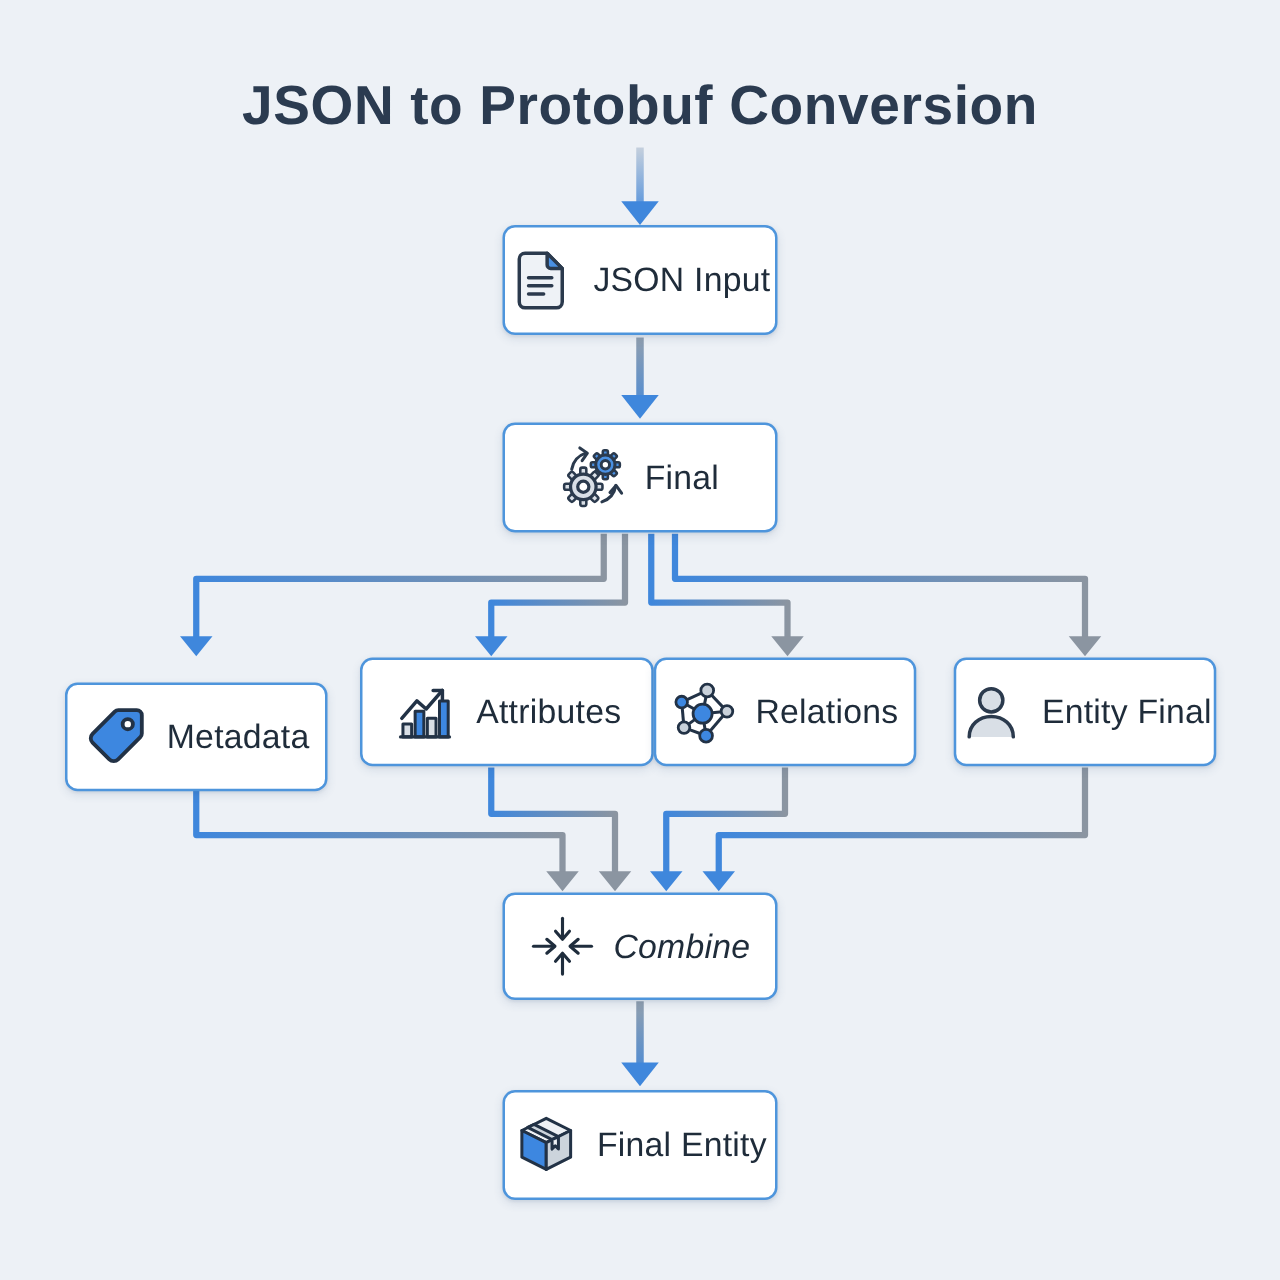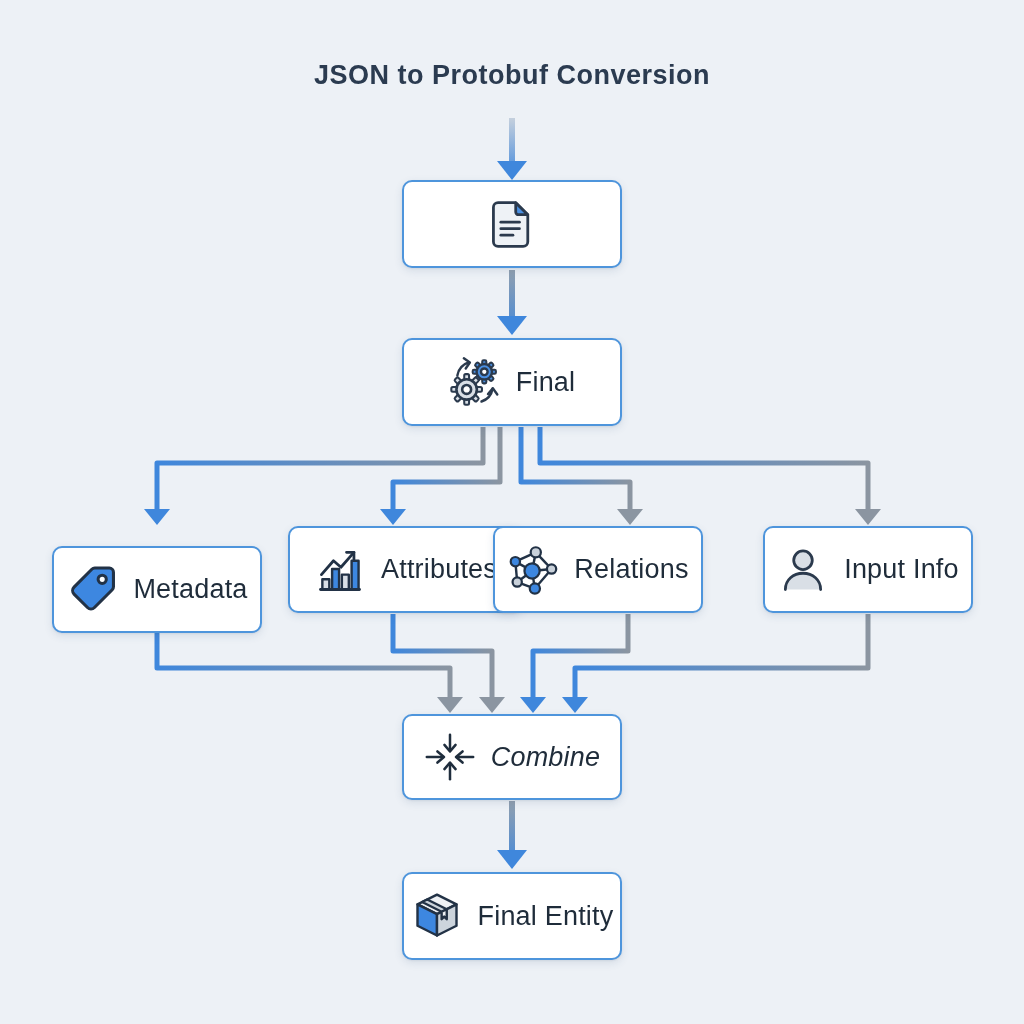--- a/index.html
+++ b/index.html
@@ -2,38 +2,38 @@
 <html><head>
 <meta charset="utf-8">
 <style>
   html,body{margin:0;padding:0;background:#edf1f6;}
   .canvas{
     position:relative;width:1024px;height:1024px;background:#edf1f6;
     font-family:"Liberation Sans", sans-serif;overflow:hidden;
   }
   .title{
     position:absolute;top:60px;left:0;width:1024px;text-align:center;
-    font-size:27px;font-weight:600;color:#2b3b50;letter-spacing:.5px;
+    font-size:44px;font-weight:600;color:#2b3b50;letter-spacing:.5px;
   }
   .connectors{position:absolute;left:0;top:0;z-index:0;}
   .node{
     position:absolute;z-index:1;background:#ffffff;
     border:2px solid #4e95dc;border-radius:10px;
     box-shadow:0 3px 8px rgba(50,80,120,.12), 0 1px 2px rgba(50,80,120,.08);
     display:flex;align-items:center;justify-content:center;gap:15px;
     box-sizing:border-box;
   }
   .node .label{font-size:27px;font-weight:500;color:#1f2c3a;letter-spacing:.2px;white-space:nowrap;}
   .node .icon{display:flex;align-items:center;justify-content:center;}
   
   #n-json     {left:402px;top:180px;width:220px;height:88px;}
   #n-parser   {left:402px;top:338px;width:220px;height:88px;}
   #n-metadata {left:52px; top:546px;width:210px;height:87px;}
   #n-attrib   {left:288px;top:526px;width:235px;height:87px;}
-  #n-relations{left:493px;top:526px;width:210px;height:87px;align-items:center;}
+  #n-relations{left:523px;top:526px;width:210px;height:87px;align-items:center;}
   #n-entity   {left:763px;top:526px;width:210px;height:87px;}
   #n-combine  {left:402px;top:714px;width:220px;height:86px;font-style:italic;}
   #n-final    {left:402px;top:872px;width:220px;height:88px;}
 </style>
 </head>
 <body>
 
 <div class="canvas">
 
   <div class="title">JSON to Protobuf Conversion</div>
@@ -147,20 +147,21 @@
       <svg width="52" height="52" viewBox="0 0 56 56">
         <path d="M13 5h19l13 13v29a5 5 0 0 1-5 5H13a5 5 0 0 1-5-5V10a5 5 0 0 1 5-5z" fill="#eef2f6" stroke="#2b3a4d" stroke-width="3" stroke-linejoin="round"></path>
         <path d="M32 5v10a3 3 0 0 0 3 3h10z" fill="#4a90e2" stroke="#2b3a4d" stroke-width="3" stroke-linejoin="round"></path>
         <g stroke="#2b3a4d" stroke-width="3" stroke-linecap="round">
           <line x1="16" y1="26" x2="36" y2="26"></line>
           <line x1="16" y1="33" x2="36" y2="33"></line>
           <line x1="16" y1="40" x2="29" y2="40"></line>
         </g>
       </svg>
     </span>
+    <span class="label">JSON Input</span>
   </div>
 
   <div class="node" id="n-parser">
     <span class="icon">
       <svg width="52" height="52" viewBox="0 0 56 56">
 
         <g transform="translate(38,17)">
           <g fill="#4a90e2" stroke="#2b3a4d" stroke-width="2.2">
             <rect x="-2.2" y="-12.5" width="4.4" height="6" rx="1.4"></rect>
             <rect x="-2.2" y="-12.5" width="4.4" height="6" rx="1.4" transform="rotate(45)"></rect>
@@ -260,21 +261,21 @@
     <span class="label">Relations</span>
   </div>
 
   <div class="node" id="n-entity">
     <span class="icon">
       <svg width="52" height="52" viewBox="0 0 56 56">
         <circle cx="28" cy="17.5" r="10" fill="#d9dfe6" stroke="#2b3a4d" stroke-width="3"></circle>
         <path d="M9 49c0-10.5 8.5-17.5 19-17.5S47 38.5 47 49" fill="#d9dfe6" stroke="#2b3a4d" stroke-width="3" stroke-linecap="round"></path>
       </svg>
     </span>
-    <span class="label">Input Info</span>
+    <span class="label">Entity Final</span>
   </div>
 
   <div class="node" id="n-combine">
     <span class="icon">
       <svg width="52" height="52" viewBox="0 0 56 56">
         <g fill="none" stroke="#1f2d3d" stroke-width="2.7" stroke-linecap="round" stroke-linejoin="round">
           <line x1="28" y1="4" x2="28" y2="21"></line>
           <path d="M22 15 L28 22 L34 15"></path>
           <line x1="28" y1="52" x2="28" y2="35"></line>
           <path d="M22 41 L28 34 L34 41"></path>

